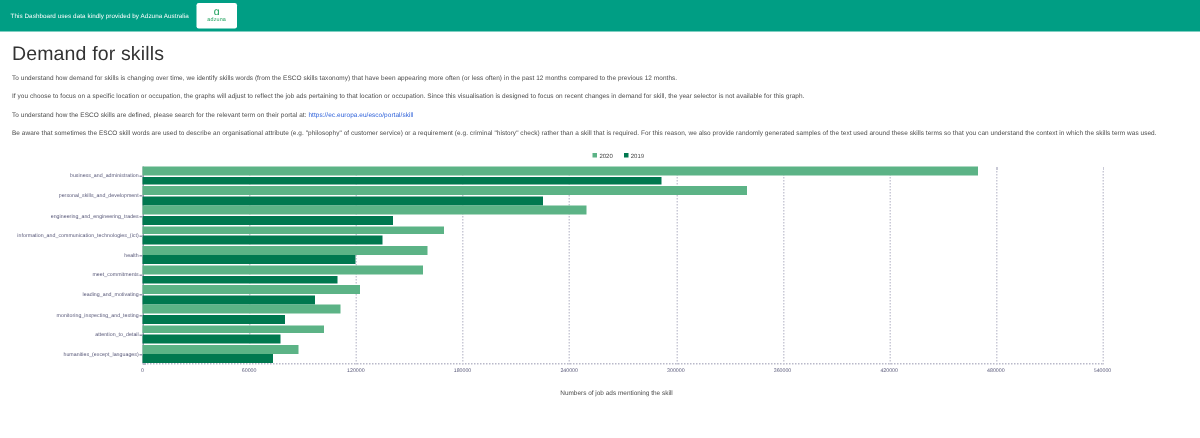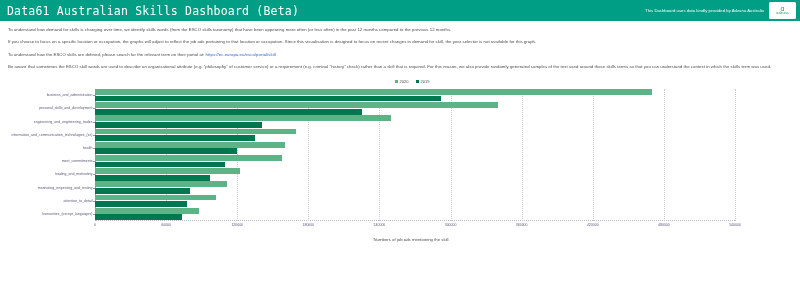--- a/index.html
+++ b/index.html
@@ -218,31 +218,31 @@
     text-align: center;
     font-size: 4.3px;
     color: #4c4c4c;
     margin-left: 22px;
   }
 </style>
 </head>
 <body>
 
 <div class="appbar">
-  <div class="appbar-title">Data61 Australian Skills Dashboard (Beta)</div>
   <div class="appbar-right">
     <div class="attribution">This Dashboard uses data kindly provided by Adzuna Australia</div>
     <div class="adzuna-logo">
       <span class="glyph" style="font-size:7px;color:#1aa05a;">ɑ</span>
       <span class="word">adzuna</span>
     </div>
   </div>
 </div>
 
 <div class="content">
+  <div class="page-title">Demand for skills</div>
 
   <p class="para">To understand how demand for skills is changing over time, we identify skills words (from the ESCO skills taxonomy) that have been appearing more often (or less often) in the past 12 months compared to the previous 12 months.</p>
   <p class="para">If you choose to focus on a specific location or occupation, the graphs will adjust to reflect the job ads pertaining to that location or occupation. Since this visualisation is designed to focus on recent changes in demand for skill, the year selector is not available for this graph.</p>
   <p class="para"><span>To understand how the ESCO skills are defined, please search for the relevant term on their portal at:</span> <a class="link" href="#">https://ec.europa.eu/esco/portal/skill</a></p>
   <p class="para last">Be aware that sometimes the ESCO skill words are used to describe an organisational attribute (e.g. "philosophy" of customer service) or a requirement (e.g. criminal "history" check) rather than a skill that is required. For this reason, we also provide randomly generated samples of the text used around these skills terms so that you can understand the context in which the skills term was used.</p>
 
   <div class="chart-card">
 
     <div class="legend">
       <div class="legend-item">

